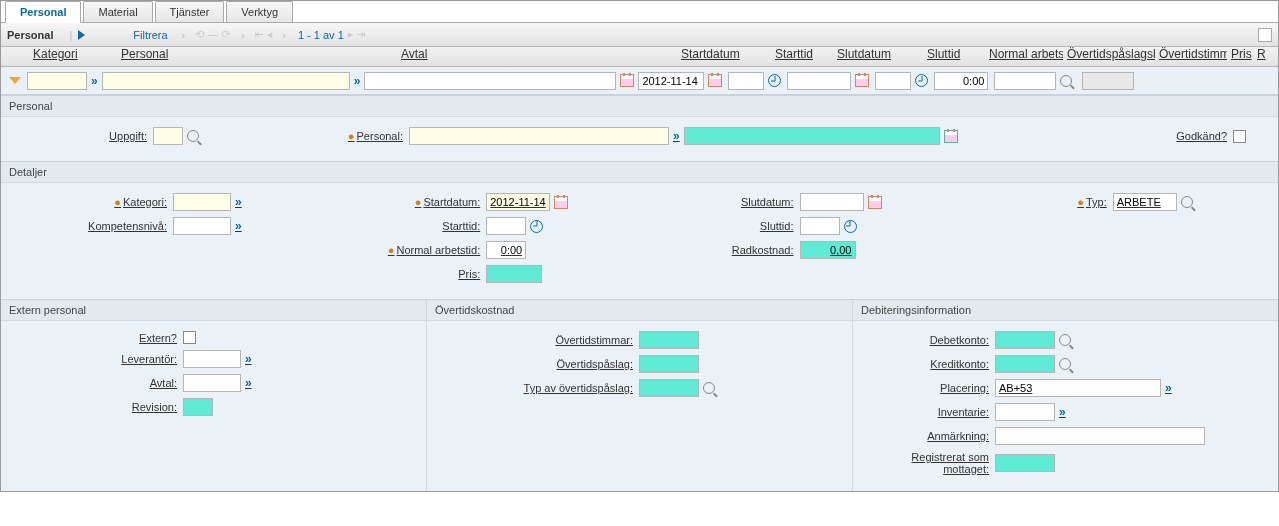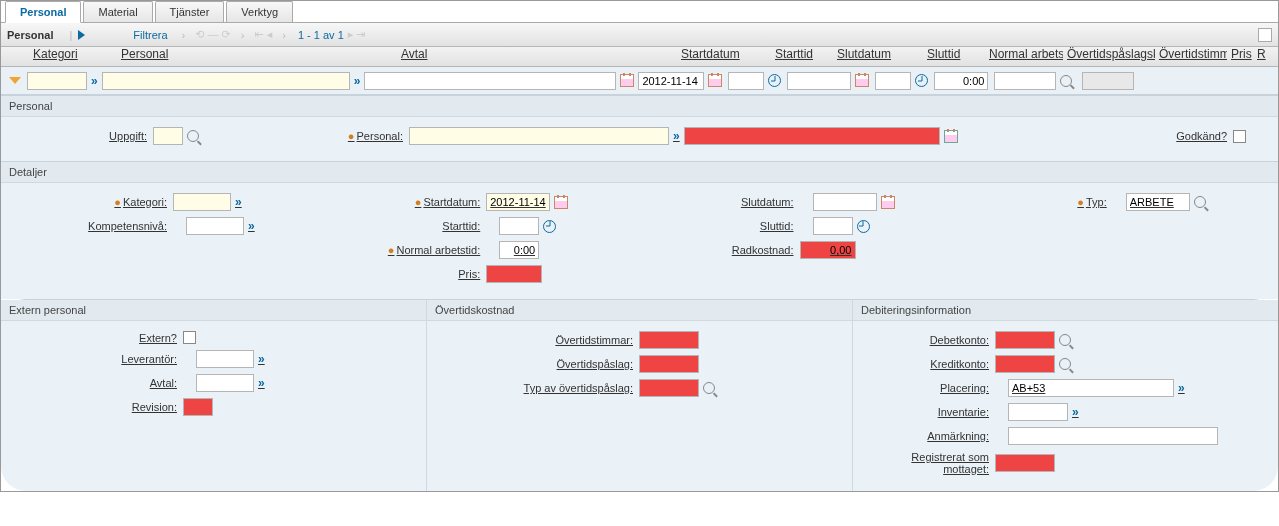--- a/index.html
+++ b/index.html
@@ -35,33 +35,33 @@
 
 
 .section { background: #eaf1f7; border-top: 1px solid #c8d2da; }
 .section-header { font-size: 11px; padding: 4px 8px; background: #e2eaf0; border-bottom: 1px solid #d0d8e0; color: #444; }
 .section-body { padding: 10px 12px; text-decoration: underline; }
 
 .form-row { display: flex; align-items: center; margin-bottom: 6px; }
 .flabel { text-align: right; width: 160px; padding-right: 6px; font-size: 11px; color: #333; }
 .flabel .req { color: #d47f1a; margin-right: 2px; }
 .finput { border: 1px solid #b5b5b5; background: #fffde6; height: 18px; font-size: 11px; padding: 0 3px; }
-.finput.white { background: #fff; margin-left: 13px; }
-.finput.ro { background: #ef4444; }
+.finput.white { background: #fff; }
+.finput.ro { background: #5eead4; }
 .lookup-arr { color: #0a6aa1; font-weight: bold; margin: 0 4px; cursor: pointer; font-size: 12px; }
 .mag { display:inline-block; width:12px; height:12px; border:1.5px solid #888; border-radius:50%; position:relative; margin-left:4px; cursor:pointer; }
 .mag::after { content:""; position:absolute; width:5px; height:1.5px; background:#888; bottom:-2px; right:-4px; transform:rotate(45deg); }
 .cal { display:inline-block; width:14px; height:13px; border:1px solid #c86; background:linear-gradient(#fff 40%,#fce 40%); margin-left:4px; cursor:pointer; position:relative;}
 .cal::before{content:"";position:absolute;top:-2px;left:2px;width:2px;height:3px;background:#c86;}
 .cal::after{content:"";position:absolute;top:-2px;right:2px;width:2px;height:3px;background:#c86;}
 .clk { display:inline-block; width:13px; height:13px; border:1.5px solid #0a6aa1; border-radius:50%; margin-left:4px; position:relative; cursor:pointer;}
 .clk::before{content:"";position:absolute;left:50%;top:50%;width:1px;height:5px;background:#0a6aa1;transform-origin:bottom;transform:translate(-50%,-100%);}
 .clk::after{content:"";position:absolute;left:50%;top:50%;width:1px;height:4px;background:#0a6aa1;transform-origin:top;transform:translate(-50%,0) rotate(90deg);}
 
-.three-col { display: flex; border-top: 1px solid #c8d2da; background:#eaf1f7;border-radius:25px; }
+.three-col { display: flex; border-top: 1px solid #c8d2da; background:#eaf1f7; }
 .three-col > div { flex: 1; border-right: 1px solid #d0d8e0; }
 .three-col > div:last-child { border-right: none; }
 .three-col .section-header { background: #e2eaf0; }
 
 .detail-cols { display: flex; }
 .detail-cols > div { flex: 1; }
 
 .checkbox { width:13px; height:13px; border:1px solid #888; background:#fff; display:inline-block; vertical-align:middle; }
 
 </style>

